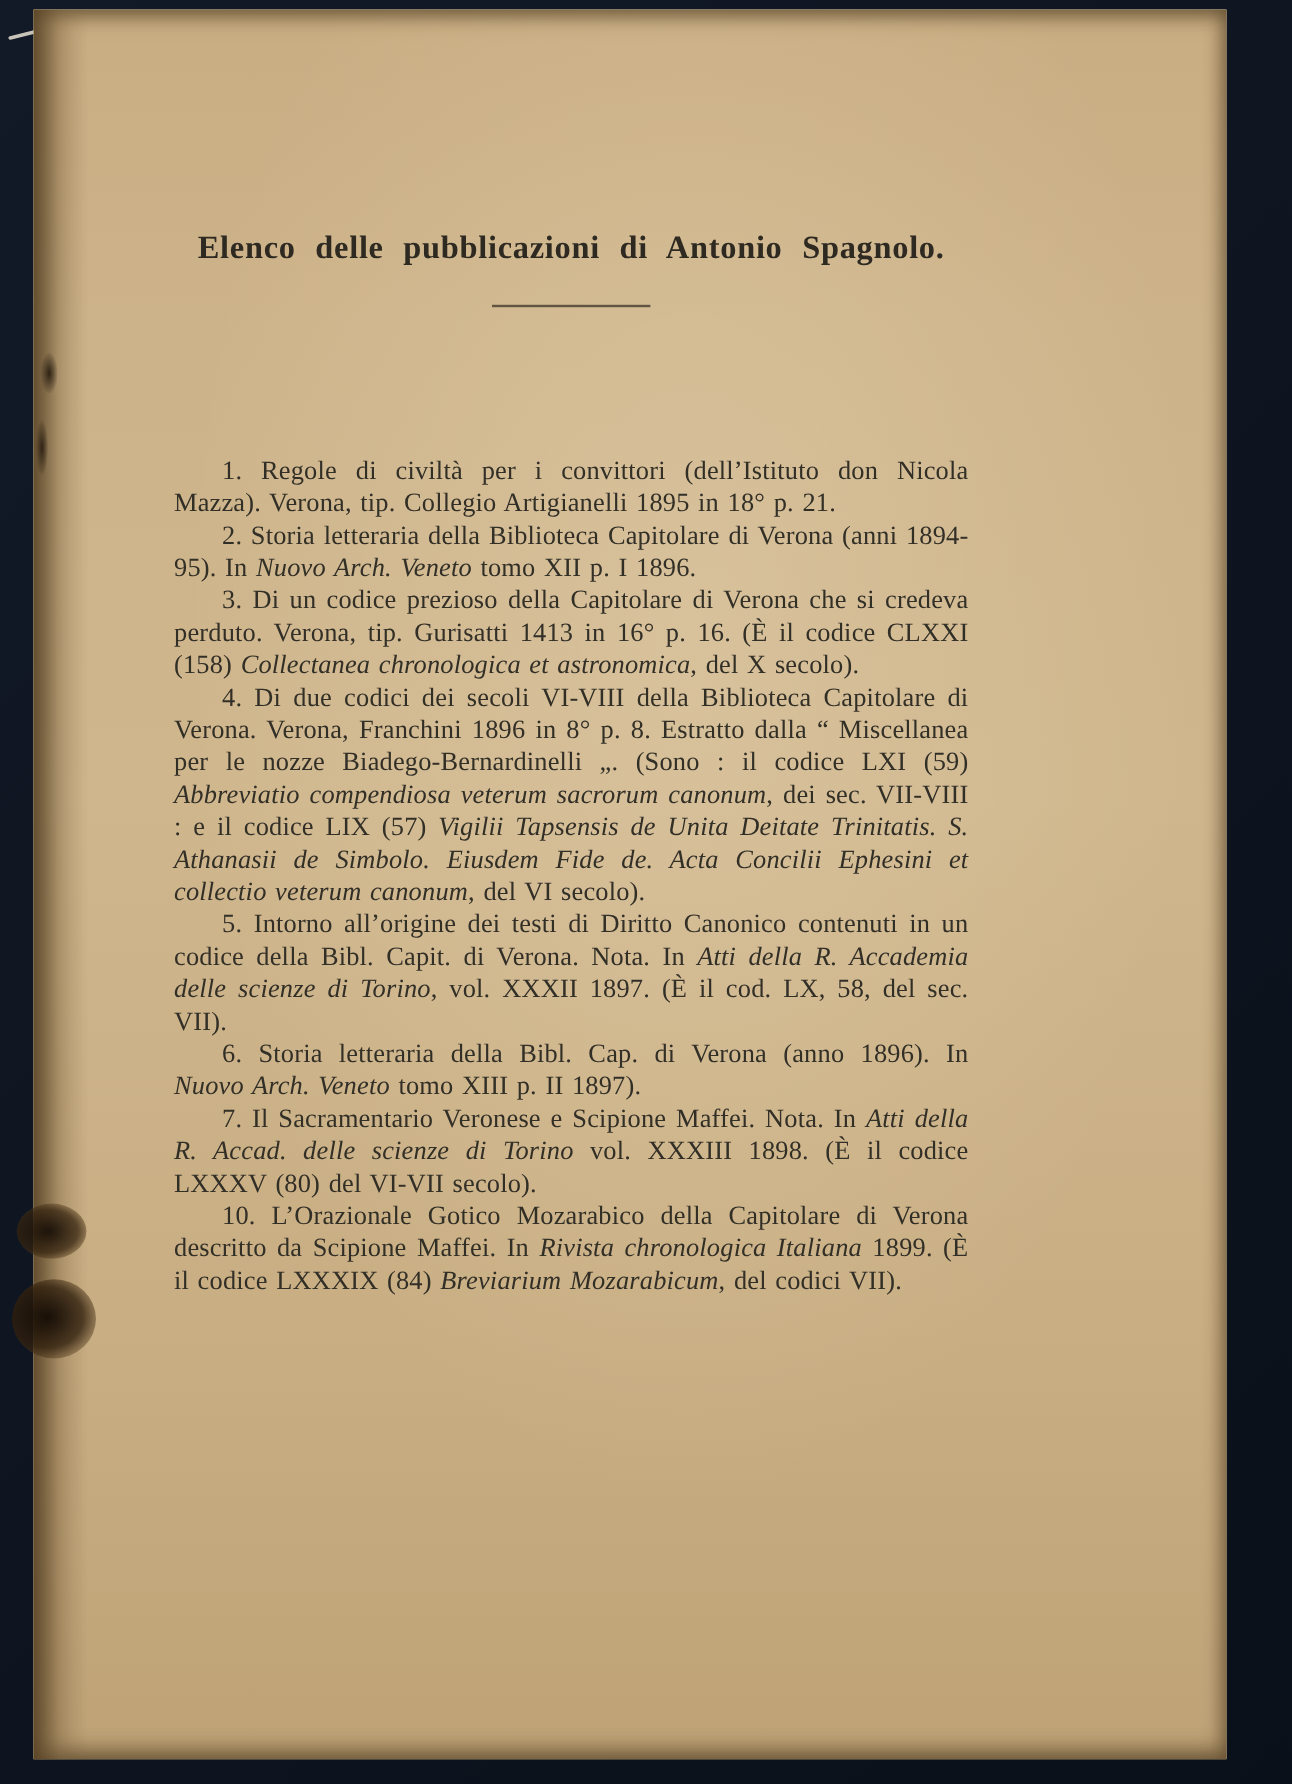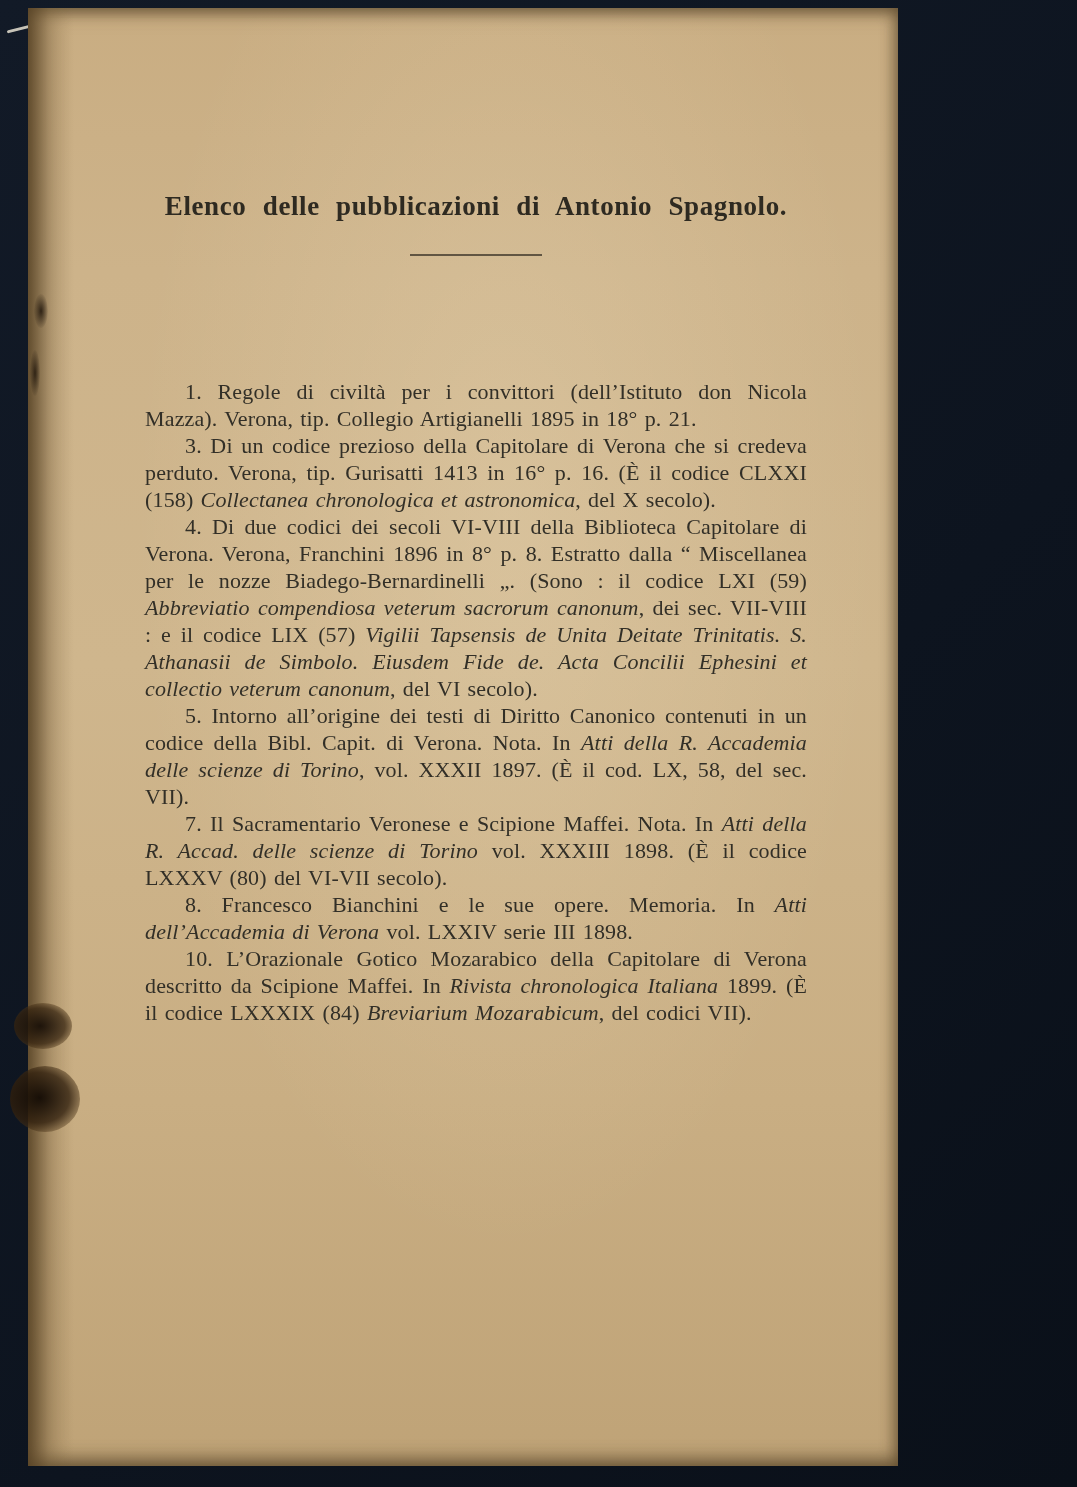--- a/index.html
+++ b/index.html
@@ -26,21 +26,21 @@
     height: 3px;
     background: #e8e2d2;
     transform: rotate(-14deg);
     opacity: .85;
     border-radius: 2px;
   }
   .paper {
     position: absolute;
     left: 28px;
     top: 8px;
-    width: 870px;
+    width: 994px;
     height: 1458px;
     background:
       radial-gradient(ellipse at 55% 35%, rgba(255,244,216,0.20) 0%, rgba(255,244,216,0) 55%),
       linear-gradient(180deg, #c9ad82 0%, #cdb38a 18%, #cfb68d 45%, #c9ae83 75%, #bfa377 100%),
       #c9ae84;
     box-shadow:
       inset 14px 0 22px rgba(74,56,30,0.55),
       inset -6px 0 14px rgba(74,56,30,0.25),
       inset 0 6px 12px rgba(60,45,22,0.30),
       inset 0 -8px 16px rgba(60,45,22,0.35);
@@ -122,22 +122,23 @@
     <div class="binding-shade"></div>
     <div class="stain s1"></div>
     <div class="stain s2"></div>
     <div class="stain s3"></div>
     <div class="stain s4"></div>
     <div class="column">
       <h1 class="title">Elenco delle pubblicazioni di Antonio Spagnolo.</h1>
       <div class="rule"></div>
       <div class="items">
           <p><span>1. Regole di civiltà per i convittori (dell’Istituto don Nicola Mazza). Verona, tip. Collegio Artigianelli 1895 in 18° p. 21.</span></p>
+          <p><span>2. Storia letteraria della Biblioteca Capitolare di Verona (anni 1894-95). In </span><span class="it">Nuovo Arch. Veneto</span><span> tomo XII p. I 1896.</span></p>
           <p><span>3. Di un codice prezioso della Capitolare di Verona che si credeva perduto. Verona, tip. Gurisatti 1413 in 16° p. 16. (È il codice CLXXI (158) </span><span class="it">Collectanea chronologica et astronomica</span><span>, del X secolo).</span></p>
           <p><span>4. Di due codici dei secoli VI-VIII della Biblioteca Capitolare di Verona. Verona, Franchini 1896 in 8° p. 8. Estratto dalla “ Miscellanea per le nozze Biadego-Bernardinelli „. (Sono : il codice LXI (59) </span><span class="it">Abbreviatio compendiosa veterum sacrorum canonum</span><span>, dei sec. VII-VIII : e il codice LIX (57) </span><span class="it">Vigilii Tapsensis de Unita Deitate Trinitatis. S. Athanasii de Simbolo. Eiusdem Fide de. Acta Concilii Ephesini et collectio veterum canonum</span><span>, del VI secolo).</span></p>
           <p><span>5. Intorno all’origine dei testi di Diritto Canonico contenuti in un codice della Bibl. Capit. di Verona. Nota. In </span><span class="it">Atti della R. Accademia delle scienze di Torino</span><span>, vol. XXXII 1897. (È il cod. LX, 58, del sec. VII).</span></p>
+          <p><span>6. Storia letteraria della Bibl. Cap. di Verona (anno 1896). In </span><span class="it">Nuovo Arch. Veneto</span><span> tomo XIII p. II 1897).</span></p>
           <p><span>7. Il Sacramentario Veronese e Scipione Maffei. Nota. In </span><span class="it">Atti della R. Accad. delle scienze di Torino</span><span> vol. XXXIII 1898. (È il codice LXXXV (80) del VI-VII secolo).</span></p>
-          <p><span>8. Francesco Bianchini e le sue opere. Memoria. In </span><span class="it">Atti dell’Accademia di Verona</span><span> vol. LXXIV serie III 1898.</span></p>
           <p><span>10. L’Orazionale Gotico Mozarabico della Capitolare di Verona descritto da Scipione Maffei. In </span><span class="it">Rivista chronologica Italiana</span><span> 1899. (È il codice LXXXIX (84) </span><span class="it">Breviarium Mozarabicum</span><span>, del codici VII).</span></p>
         </div>
     </div>
   </div>
 </div>
 
 </body></html>

